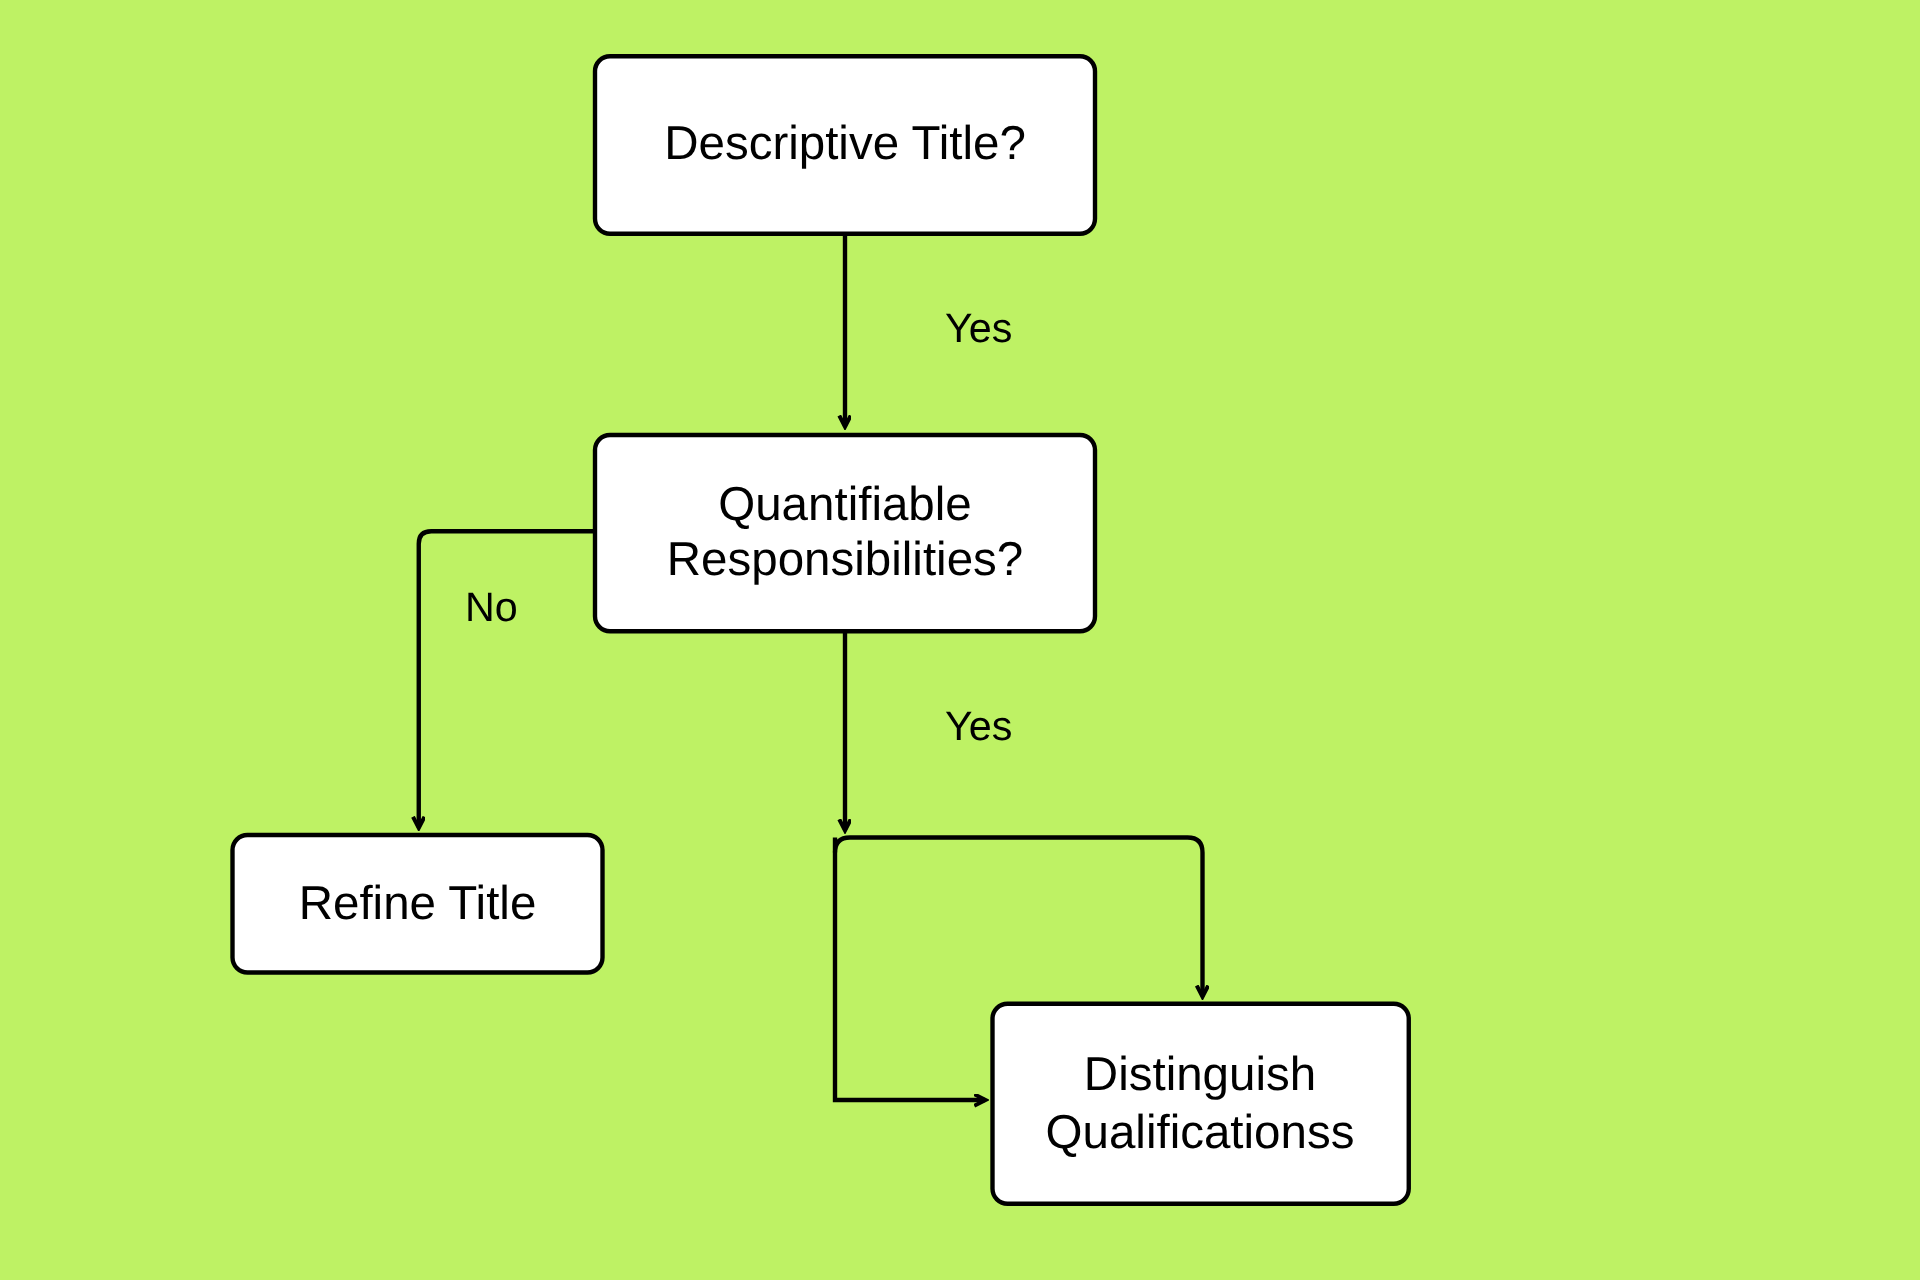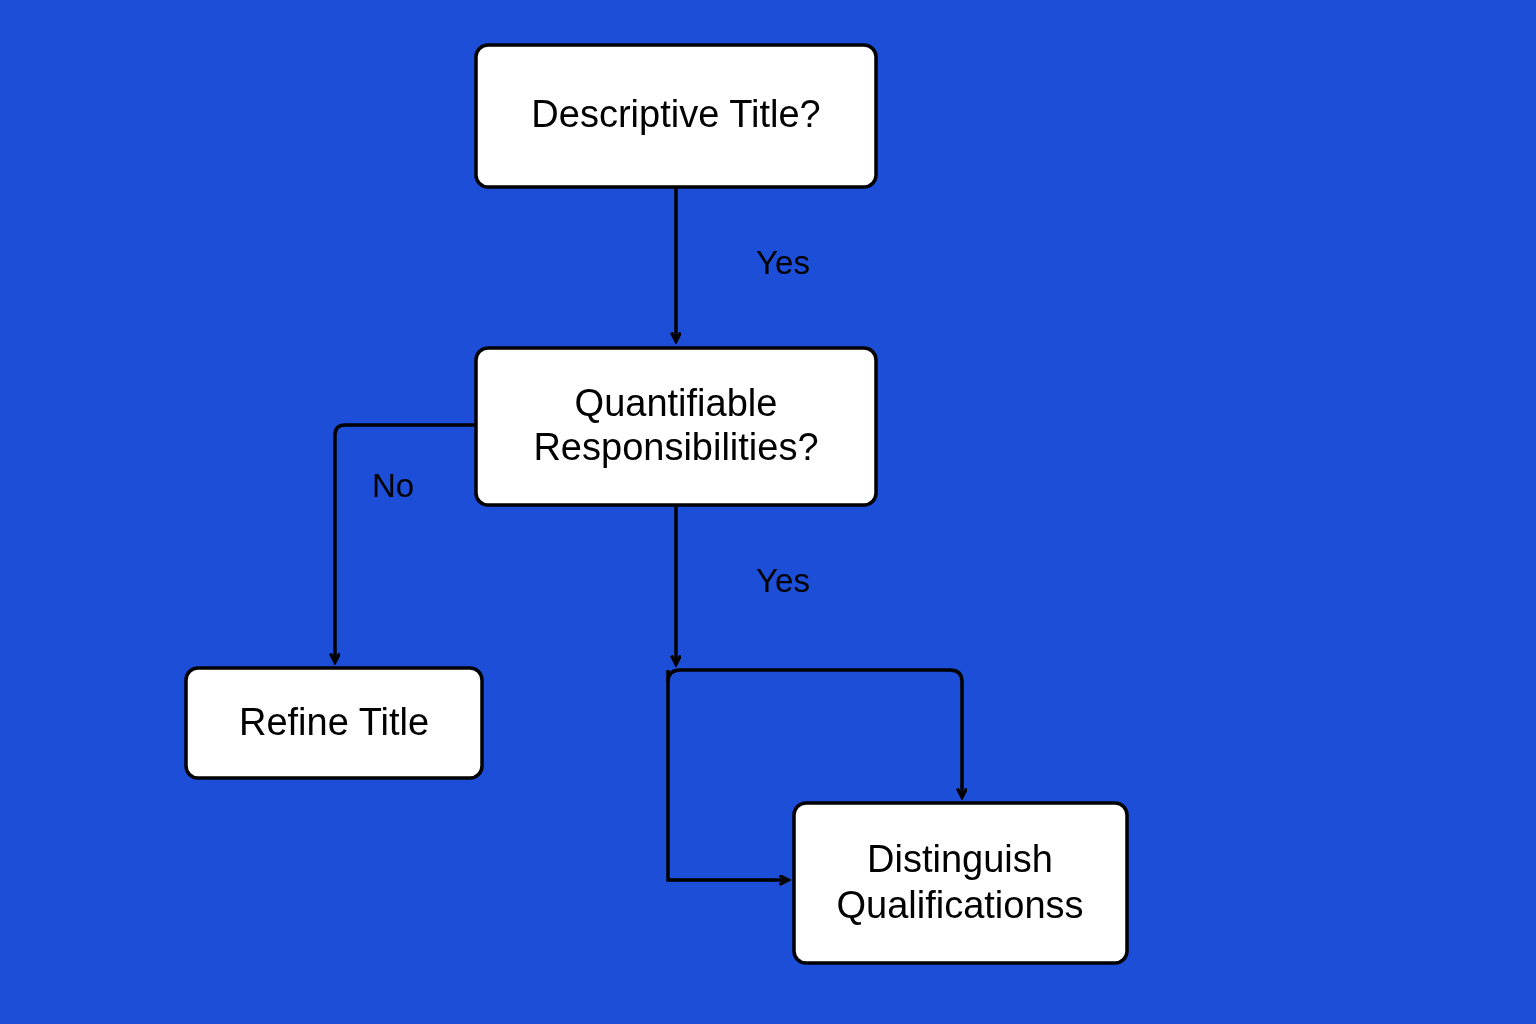--- a/index.html
+++ b/index.html
@@ -4,21 +4,21 @@
 <style>
   html, body {
     margin: 0;
     padding: 0;
     background: #ffffff;
   }
   #canvas {
     position: relative;
     width: 1536px;
     height: 1024px;
-    background: #1d4ed8;
+    background: #bef264;
     font-family: "Liberation Sans", sans-serif;
     overflow: hidden;
   }
   #flow-svg {
     position: absolute;
     top: 0;
     left: 0;
     width: 1536px;
     height: 1024px;
   }

